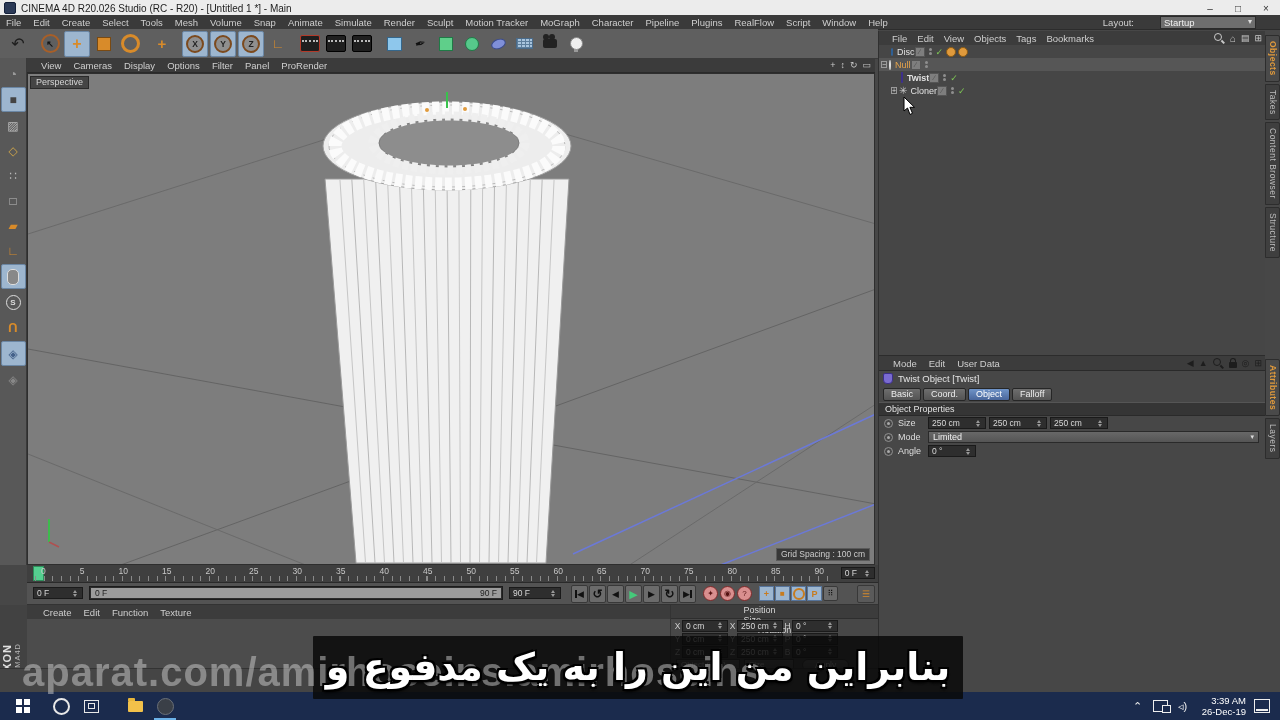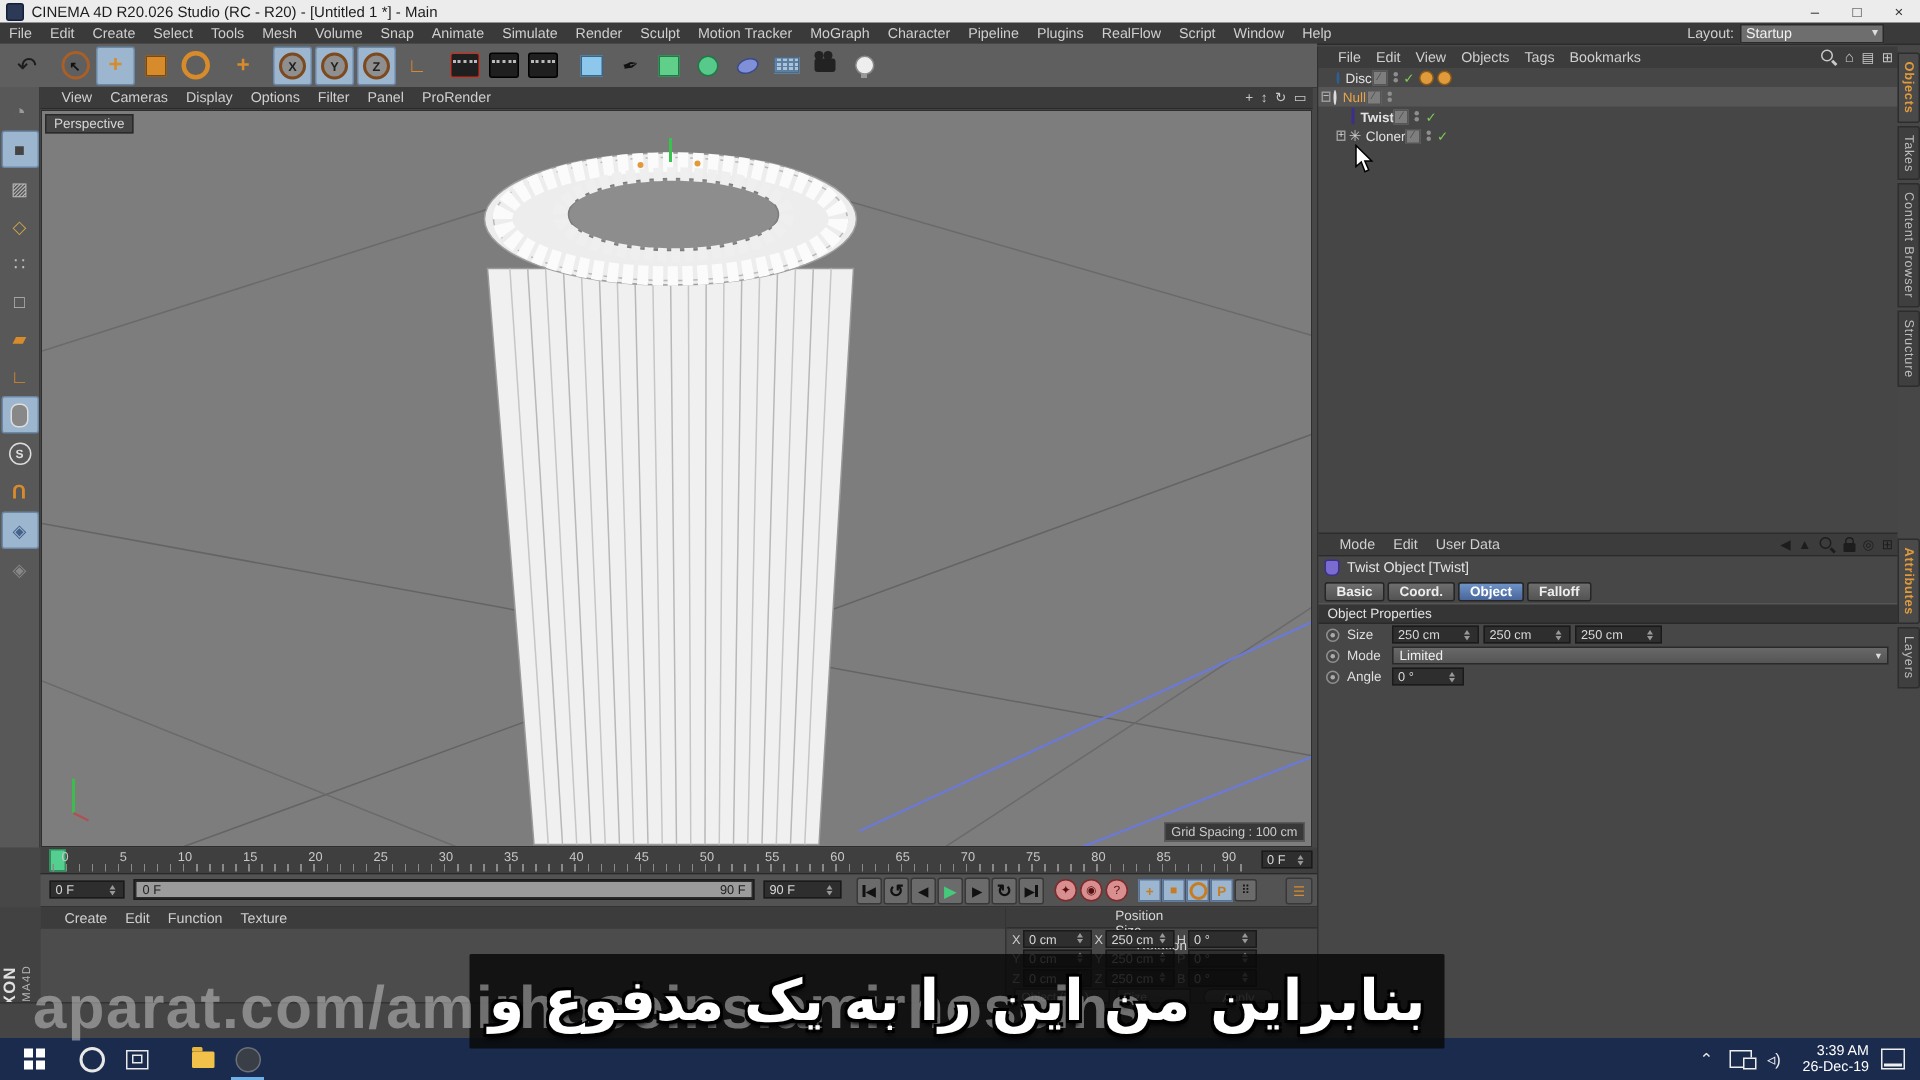--- a/index.html
+++ b/index.html
@@ -10,21 +10,21 @@
   .titlebar{left:0;top:0;width:1280px;height:16px;background:#ececec;display:flex;align-items:center;font-size:10px;color:#1c1c1c;}
   .appicon{width:10px;height:10px;margin:0 5px 0 4px;background:#2c3a57;border-radius:2px;border:1px solid #14203a;}
   .wincontrols{margin-left:auto;display:flex;align-items:center;height:100%;}
   .wincontrols span{width:28px;text-align:center;font-size:10px;color:#333;cursor:default;}
   
   .menubar{left:0;top:15px;width:1280px;height:14px;background:#3a3a3a;display:flex;align-items:center;border-bottom:1px solid #2c2c2c;}
   .mi{padding:0 6px;font-size:9.5px;color:#cfcfcf;white-space:nowrap;cursor:default;}
   .mlist{display:flex;align-items:center;}
   .layoutbox{margin-left:auto;display:flex;align-items:center;margin-right:24px;}
   .layoutlabel{font-size:9.5px;color:#cfcfcf;margin-right:4px;}
-  .layoutselect{background:#6e6e6e;border:1px solid #2a2a2a;color:#f0f0f0;font-size:9.5px;height:11px;display:flex;align-items:flex-start;padding:0 3px;width:88px;}
+  .layoutselect{background:#6e6e6e;border:1px solid #2a2a2a;color:#f0f0f0;font-size:9.5px;height:11px;display:flex;align-items:flex-start;padding:0 3px;width:88px;margin-left:22px;}
   .layoutselect .dd{margin-left:auto;font-size:8px;color:#ddd;}
   
   .toolbar{left:0;top:29px;width:878px;height:29px;background:#5f5f5f;display:flex;align-items:center;border-bottom:1px solid #3a3a3a;}
   .tbico{width:24px;height:24px;margin:0 1px;display:flex;align-items:center;justify-content:center;border-radius:2px;position:relative;}
   .hl{background:#9db6cf;border:1px solid #6b87a5;}
   .sep{width:6px;}
   .oring{width:13px;height:13px;border:3px solid #d88b2a;border-radius:50%;}
   .osq{width:12px;height:12px;background:#d88b2a;border:1px solid #7a4a12;}
   .selring{width:15px;height:15px;border:2px solid #a85f28;border-radius:50%;display:flex;align-items:center;justify-content:center;color:#111;font-size:9px;font-weight:bold;}
   .axcirc{width:14px;height:14px;border:2px solid #7c4a1e;border-radius:50%;display:flex;align-items:center;justify-content:center;font-size:8.5px;font-weight:bold;color:#222;background:#8f8f8f;}
@@ -111,21 +111,21 @@
   .vdots i{width:3px;height:3px;border-radius:50%;background:#8e8e8e;margin:0.5px 0;}
   .chk{color:#7ec855;font-size:9px;margin-left:4px;width:8px;}
   .tagdot{width:8px;height:8px;border-radius:50%;background:#e09a3c;border:1px solid #8a5a14;margin-left:2px;}
   .sidetabs{position:absolute;right:0;width:15px;display:flex;flex-direction:column;}
   .vtab{writing-mode:vertical-rl;font-size:8.5px;color:#bdbdbd;background:#3f3f3f;border:1px solid #2d2d2d;padding:5px 1px;margin-bottom:2px;border-radius:0 2px 2px 0;letter-spacing:0.5px;}
   .vtab.active{color:#e09a3c;background:#4a4a4a;font-weight:bold;}
   
   .ampanel{position:absolute;left:0;top:324px;width:386px;height:335px;border-top:1px solid #2c2c2c;}
   .amtitle{display:flex;align-items:center;height:15px;font-size:9.5px;color:#e4e4e4;padding-left:4px;background:#474747;}
   .amtabs{display:flex;align-items:center;height:16px;padding-left:4px;background:#474747;}
-  .tab{background:linear-gradient(#6e6e6e,#535353);border:1px solid #262626;color:#ededed;font-size:9px;padding:0px 7px 1px;border-radius:2px;margin-right:2px;font-weight:bold;}
+  .tab{background:linear-gradient(#6e6e6e,#535353);border:1px solid #262626;color:#ededed;font-size:9px;padding:0px 7px 1px;border-radius:2px;margin-right:2px;}
   .tab.active{background:linear-gradient(#6f94c8,#49669b);color:#fff;}
   .sech{background:#353535;color:#e2e2e2;font-weight:normal;font-size:9px;padding:1px 6px;border-top:1px solid #555;border-bottom:1px solid #2a2a2a;}
   .arow{display:flex;align-items:center;height:14px;padding-left:5px;font-size:9px;color:#dedede;}
   .animdot{width:7px;height:7px;border:1.5px solid #909090;border-radius:50%;margin-right:5px;display:inline-flex;align-items:center;justify-content:center;}
   .animdot i{width:3px;height:3px;border-radius:50%;background:#aaa;}
   .alabel{width:30px;}
   .dropdown{background:linear-gradient(#686868,#555555);border:1px solid #2a2a2a;color:#efefef;font-size:9px;height:12px;display:flex;align-items:center;padding:0 4px;box-sizing:border-box;}
   .fitbtn{background:linear-gradient(#6e6e6e,#565656);border:1px solid #2c2c2c;border-radius:7px;color:#ededed;font-size:9px;padding:1px 10px;display:inline-block;}
   
   .isearch{position:relative;width:11px;height:11px;display:inline-block;}

